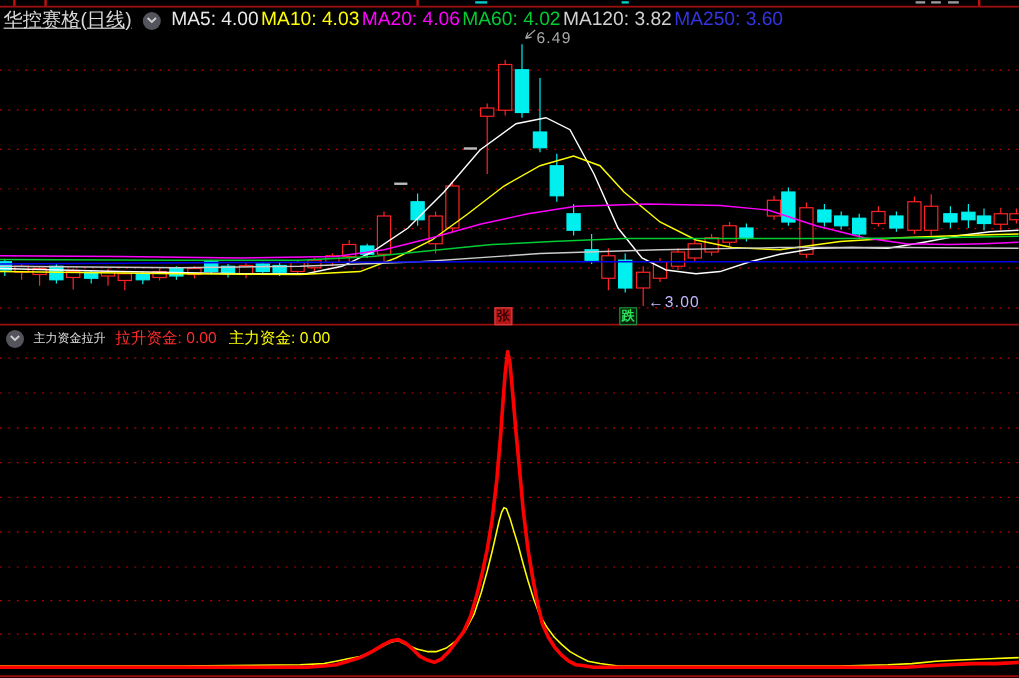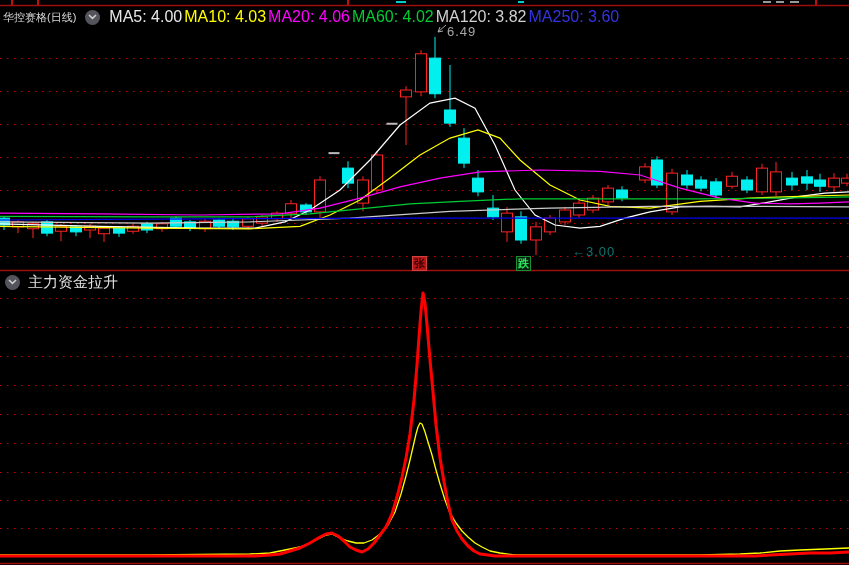--- a/index.html
+++ b/index.html
@@ -6,25 +6,25 @@
   body{
     width:849px;height:565px;background:#000;position:relative;overflow:hidden;
     font-family:"Liberation Sans", sans-serif;
   }
   #chart-svg{position:absolute;left:0;top:0;}
   .top-strip{position:absolute;left:0;top:0;width:849px;height:6px;background:#000;}
   .top-strip .hline{position:absolute;left:0;top:5px;width:849px;height:1px;background:#8f0a0a;}
   .tick{position:absolute;top:0;width:2px;height:5px;background:#c01010;}
   .dash{position:absolute;top:1px;height:2px;}
   .hdr{position:absolute;left:3px;top:7px;height:20px;display:flex;align-items:center;gap:9px;white-space:nowrap;}
-  .title{color:#d9d9d9;font-size:11px;}
+  .title{color:#d9d9d9;font-size:16px;text-decoration:underline;}
   .circle-btn{width:15px;height:15px;border-radius:50%;background:#54545c;display:flex;align-items:center;justify-content:center;cursor:pointer;flex:0 0 auto;}
   .ma{font-size:16px;margin-right:2px;}
   .ind-hdr{position:absolute;left:5px;top:273px;height:18px;display:flex;align-items:center;gap:8px;white-space:nowrap;}
-  .ind-title{color:#e0e0e0;font-size:15px;}
+  .ind-title{color:#e0e0e0;font-size:10px;}
   .ind-field{font-size:13px;}
   .anno-label{position:absolute;font-size:13px;letter-spacing:1px;}
   .anno-marker{position:absolute;width:15px;height:15px;font-size:11px;font-weight:bold;display:flex;align-items:center;justify-content:center;box-sizing:border-box;}
 </style>
 </head>
 <body>
 
 <div class="top-strip">
   <div class="hline"></div>
   <div id="strip-bits">
@@ -197,20 +197,21 @@
   <span id="ma-labels"><span class="ma" style="color: rgb(232, 232, 232);">MA5: 4.00</span><span class="ma" style="color: rgb(255, 255, 0);">MA10: 4.03</span><span class="ma" style="color: rgb(255, 0, 255);">MA20: 4.06</span><span class="ma" style="color: rgb(0, 204, 51);">MA60: 4.02</span><span class="ma" style="color: rgb(208, 208, 208);">MA120: 3.82</span><span class="ma" style="color: rgb(52, 52, 224);">MA250: 3.60</span></span>
 </div>
 
 <div class="ind-hdr">
   <span class="circle-btn">
     <svg width="9" height="6" viewBox="0 0 9 6">
       <path d="M1 1 L4.5 4.3 L8 1" stroke="#cfcfcf" stroke-width="1.6" fill="none"></path>
     </svg>
   </span>
   <span class="ind-title">主力资金拉升</span>
+  <span id="ind-fields"><span class="ind-field" style="color: rgb(255, 43, 43); margin-right: 10px;">拉升资金: 0.00</span><span class="ind-field" style="color: rgb(255, 255, 0); margin-right: 10px;">主力资金: 0.00</span></span>
 </div>
 
 <div id="overlay">
     <div class="anno-label" style="left: 447px; top: 24px; color: rgb(168, 168, 168);">6.49</div>
-    <div class="anno-label" style="left: 572px; top: 244px; color: #0f766e; text-align: right;">←3.00</div>
+    <div class="anno-label" style="left: 540px; top: 244px; color: #c4b5fd; text-align: right;">←3.00</div>
     <div class="anno-marker" style="left: 412px; top: 256px; color: rgb(51, 0, 0); background: rgb(184, 22, 22); border: 1px solid rgb(208, 64, 64);">张</div>
     <div class="anno-marker" style="left: 516px; top: 256px; color: rgb(46, 230, 92); background: rgb(6, 34, 12); border: 1px solid rgb(29, 143, 58);">跌</div>
   </div>
 
 </body></html>

